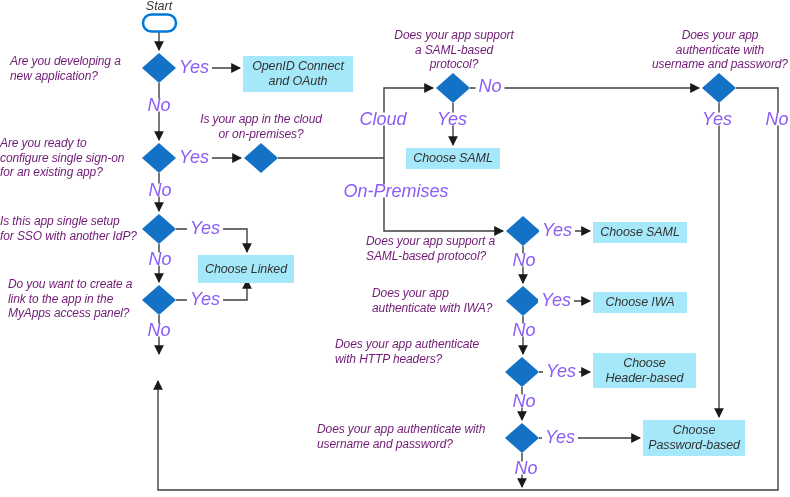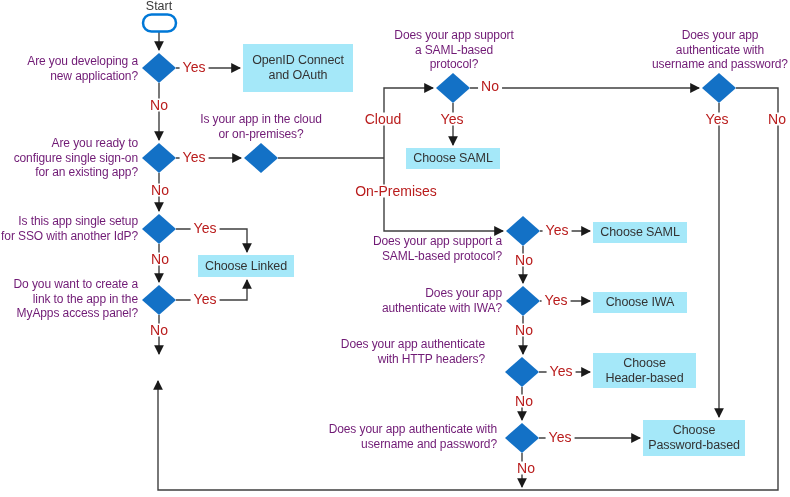--- a/index.html
+++ b/index.html
@@ -1,29 +1,29 @@
 <!DOCTYPE html>
 <html><head>
 <meta charset="utf-8">
 <style>
   html,body{margin:0;padding:0;background:#fff;}
   #stage{
     position:relative;width:790px;height:497px;background:#fff;overflow:hidden;
-    font-family:"Liberation Sans", sans-serif;color:#3a3a3a;
+    font-family:"Liberation Sans", sans-serif;color:#3a3a3a;font-style:italic;
   }
   #wires{position:absolute;left:0;top:0;width:790px;height:497px;}
   .q{
     position:absolute;font-size:12px;line-height:14.5px;color:#701a75;
     white-space:pre-line;letter-spacing:-0.1px;
   }
-  .q.r{text-align:right;}
+  .q.r{}
   .q.c{text-align:center;}
   .edge{
     position:absolute;transform:translate(-50%,-50%);background:#fff;
-    padding:0 3px;font-size:14px;line-height:13px;color:#b91c1c;white-space:nowrap;
+    padding:0 3px;font-size:18px;line-height:13px;color:#8b5cf6;white-space:nowrap;
   }
   .startlbl{
     position:absolute;transform:translate(-50%,0);font-size:12.5px;line-height:13px;
     color:#3a3a3a;white-space:nowrap;
   }
   .box{
     position:absolute;background:#a5e8f9;color:#333;
     display:flex;align-items:center;justify-content:center;text-align:center;
     font-size:12.5px;line-height:15px;white-space:pre-line;letter-spacing:-0.1px;
   }
@@ -106,24 +106,24 @@
   <div class="q r" style="left:8px;top:277px;width:130px">Do you want to create a
 link to the app in the
 MyApps access panel?</div>
   <div class="q r" style="left:372px;top:286px;width:130px">Does your app
 authenticate with IWA?</div>
   <div class="q r" style="left:335px;top:337px;width:150px">Does your app authenticate
 with HTTP headers?</div>
   <div class="q r" style="left:317px;top:422px;width:180px">Does your app authenticate with
 username and password?</div>
 
-  <div class="box" style="left:243px;top:44px;width:110px;height:48px">OpenID Connect
+  <div class="box" style="left:243px;top:56px;width:110px;height:36px">OpenID Connect
 and OAuth</div>
   <div class="box" style="left:406px;top:148px;width:94px;height:21px">Choose SAML</div>
-  <div class="box" style="left:198px;top:255px;width:96px;height:22px">Choose Linked</div>
+  <div class="box" style="left:198px;top:255px;width:96px;height:28px">Choose Linked</div>
   <div class="box" style="left:593px;top:222px;width:94px;height:21px">Choose SAML</div>
   <div class="box" style="left:593px;top:292px;width:94px;height:21px">Choose IWA</div>
   <div class="box" style="left:593px;top:353px;width:103px;height:35px">Choose
 Header-based</div>
   <div class="box" style="left:643px;top:420px;width:102px;height:36px">Choose
 Password-based</div>
 
   <div class="edge" style="left:383px;top:119px">Cloud</div>
   <div class="edge" style="left:396px;top:191px">On-Premises</div>
 

